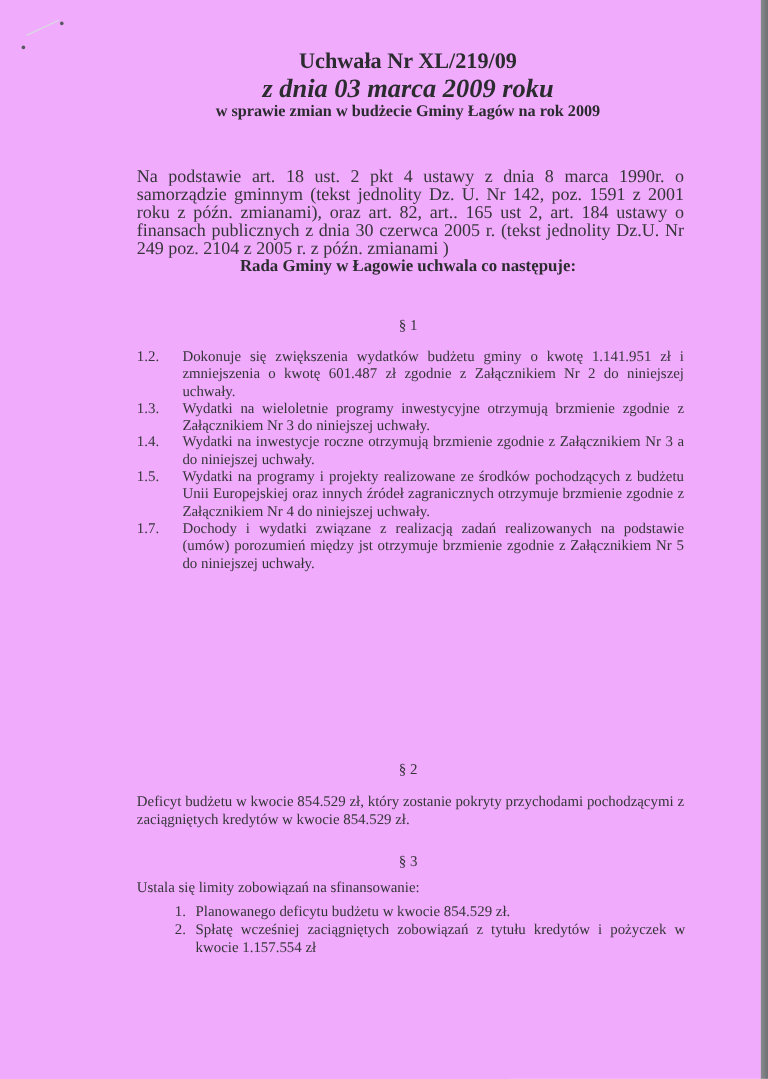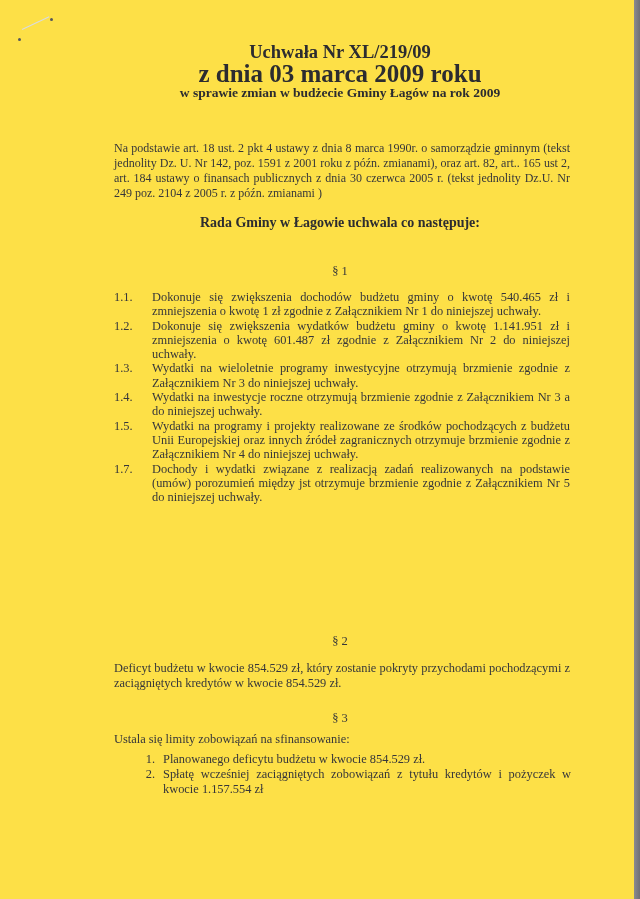--- a/index.html
+++ b/index.html
@@ -13,21 +13,21 @@
       position: relative;
       overflow: hidden;
       font-family: "Liberation Serif", "DejaVu Serif", serif;
       color: #2a2a2e;
     }
     .page {
       position: absolute;
       left: 0; top: 0;
       width: 634px;
       height: 899px;
-      background: #fde047;
+      background: #f0abfc;
     }
     .edge {
       position: absolute;
       right: 0; top: 0;
       width: 6px;
       height: 899px;
       background: linear-gradient(to right, #8a8b8f, #6f7074);
     }
     .speck {
       position: absolute;
@@ -50,29 +50,29 @@
       position: absolute;
       left: 100px;
       width: 480px;
       top: 42px;
       text-align: center;
       font-weight: bold;
       color: #2c2c30;
     }
     .header .t1 { font-size: 18.5px; line-height: 21px; }
     .header .t2 { font-size: 18.5px; line-height: 21px; }
-    .header .t3 { font-size: 25px; line-height: 21px; }
+    .header .t3 { font-size: 22px; line-height: 21px; font-style: italic; }
     .header .t4 { font-size: 13.5px; line-height: 17px; margin-top: 0px; }
 
     .preamble {
       position: absolute;
       left: 114px;
       width: 456px;
       top: 141px;
-      font-size: 12px;
+      font-size: 15px;
       line-height: 15px;
       text-align: justify;
       color: #36363a;
     }
     .resolves {
       position: absolute;
       left: 100px;
       width: 480px;
       top: 215px;
       text-align: center;
@@ -164,24 +164,20 @@
   </div>
 
   <div class="preamble">Na  podstawie  art. 18 ust. 2  pkt  4  ustawy z  dnia 8  marca  1990r. o  samorządzie gminnym  (tekst jednolity Dz. U. Nr 142, poz. 1591 z 2001 roku   z późn. zmianami), oraz art. 82, art.. 165 ust 2, art. 184  ustawy o finansach publicznych z dnia 30 czerwca 2005 r.        (tekst jednolity Dz.U. Nr 249 poz. 2104 z 2005 r. z późn. zmianami )</div>
 
   <div class="resolves">Rada Gminy w Łagowie uchwala co następuje:</div>
 
   <div class="para-sign ps1">§ 1</div>
 
   <div class="items">
     <div class="item">
-      <span class="num">1.1.</span>
-      <span class="txt">Dokonuje się zwiększenia dochodów budżetu gminy o kwotę 540.465 zł i zmniejszenia o kwotę 1 zł   zgodnie z Załącznikiem Nr 1 do niniejszej uchwały.</span>
-    </div>
-    <div class="item">
       <span class="num">1.2.</span>
       <span class="txt">Dokonuje się zwiększenia wydatków budżetu gminy o kwotę 1.141.951 zł i zmniejszenia o kwotę 601.487 zł  zgodnie z Załącznikiem Nr 2 do niniejszej uchwały.</span>
     </div>
     <div class="item">
       <span class="num">1.3.</span>
       <span class="txt">Wydatki na wieloletnie programy inwestycyjne  otrzymują brzmienie zgodnie z Załącznikiem Nr 3  do niniejszej uchwały.</span>
     </div>
     <div class="item">
       <span class="num">1.4.</span>
       <span class="txt">Wydatki na  inwestycje roczne  otrzymują brzmienie zgodnie z Załącznikiem Nr 3 a do niniejszej uchwały.</span>

